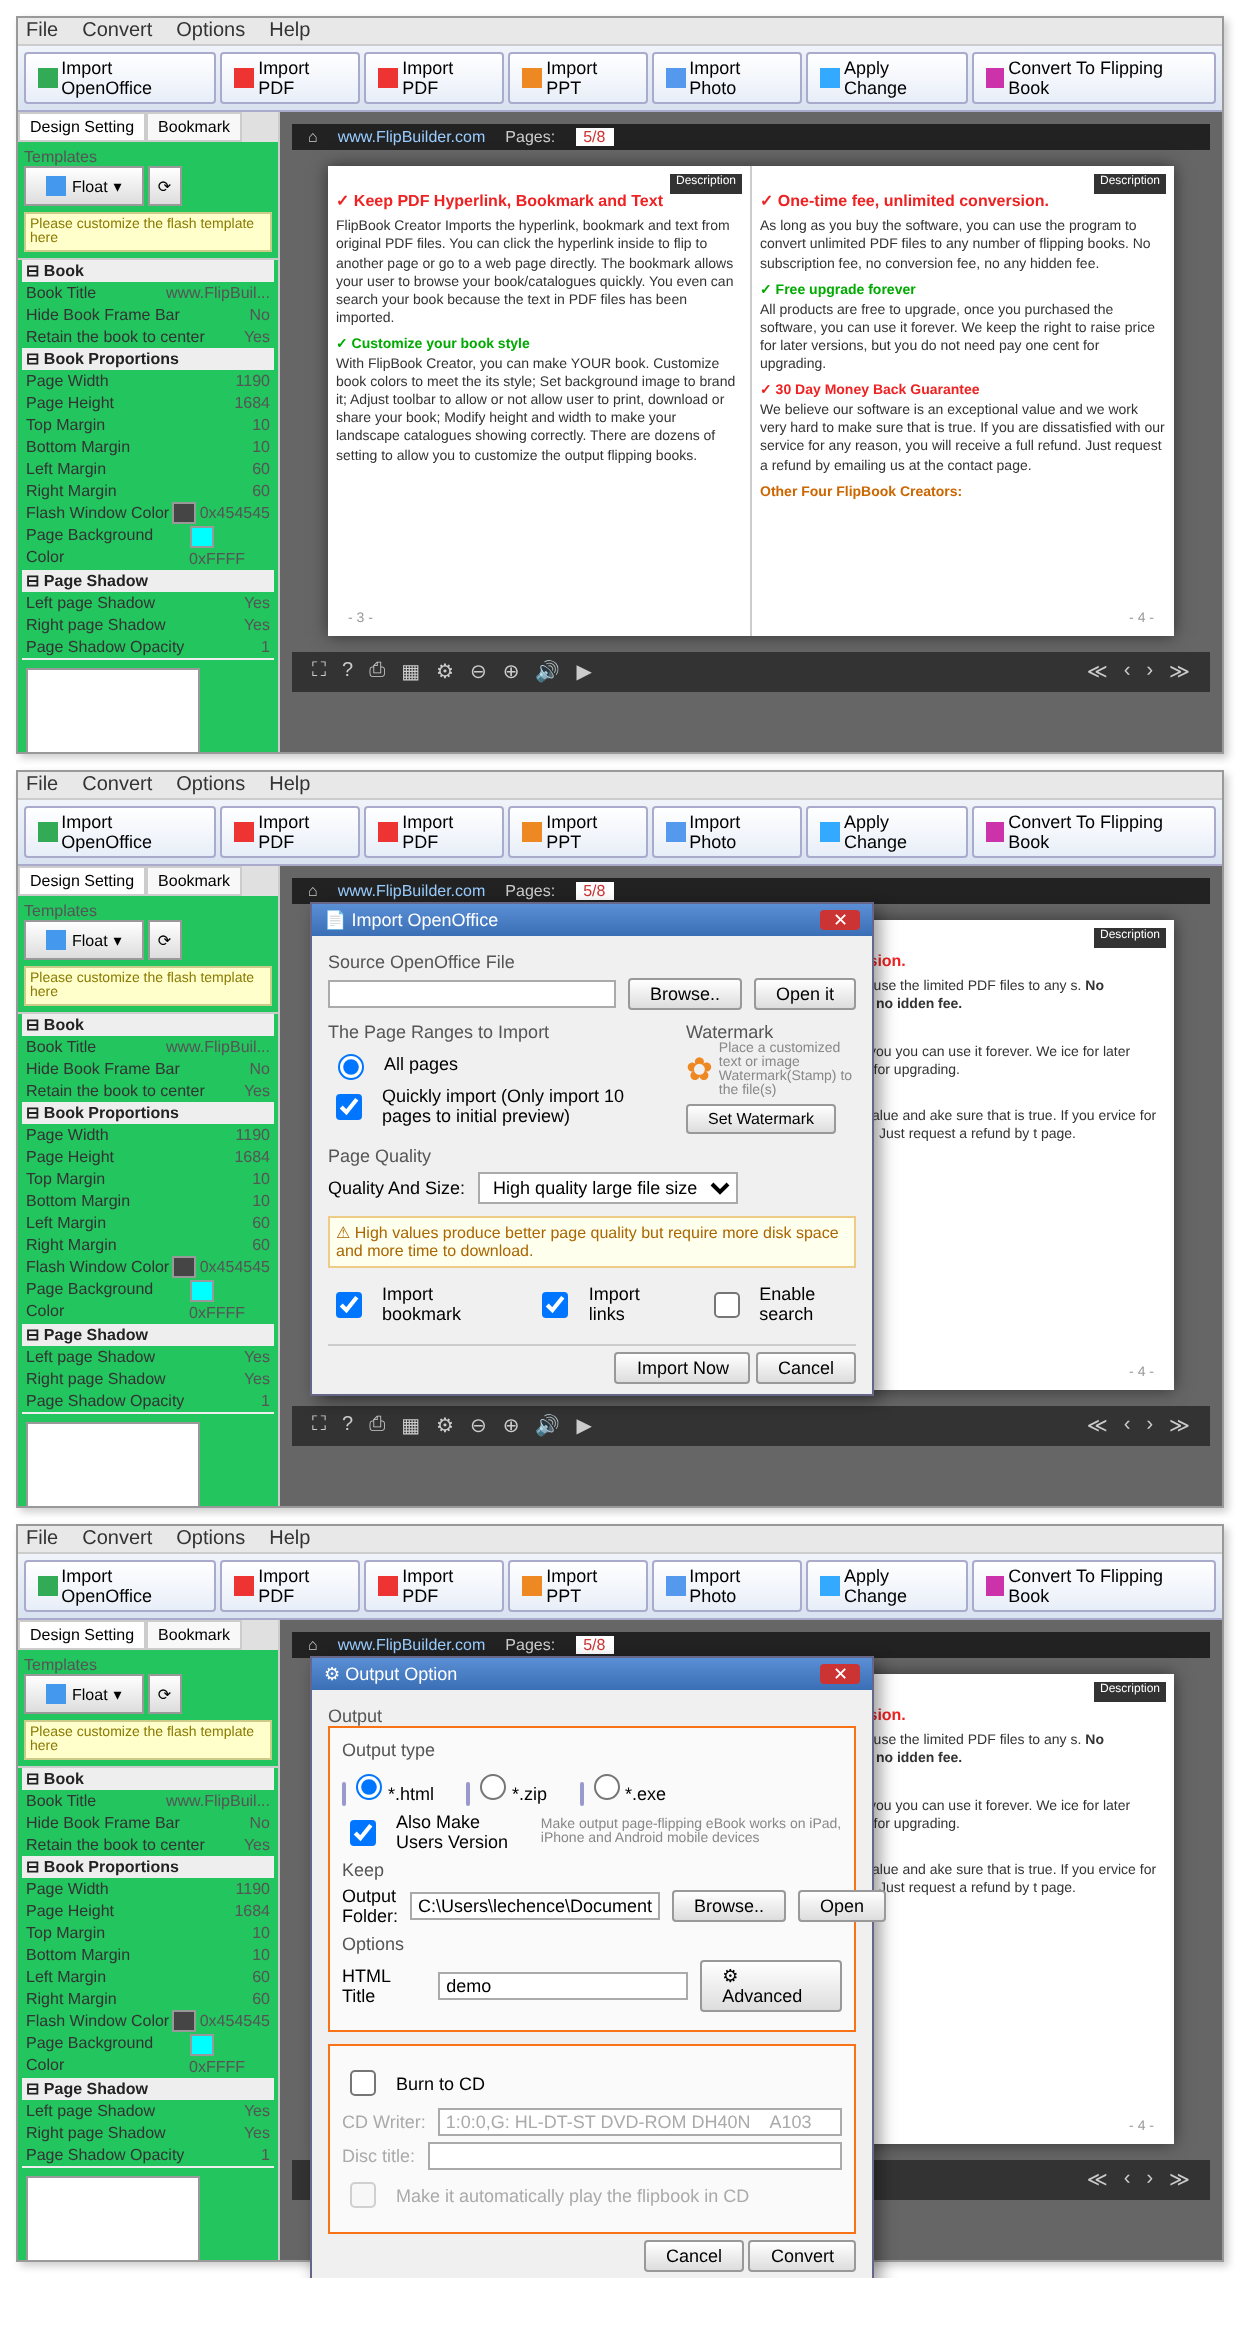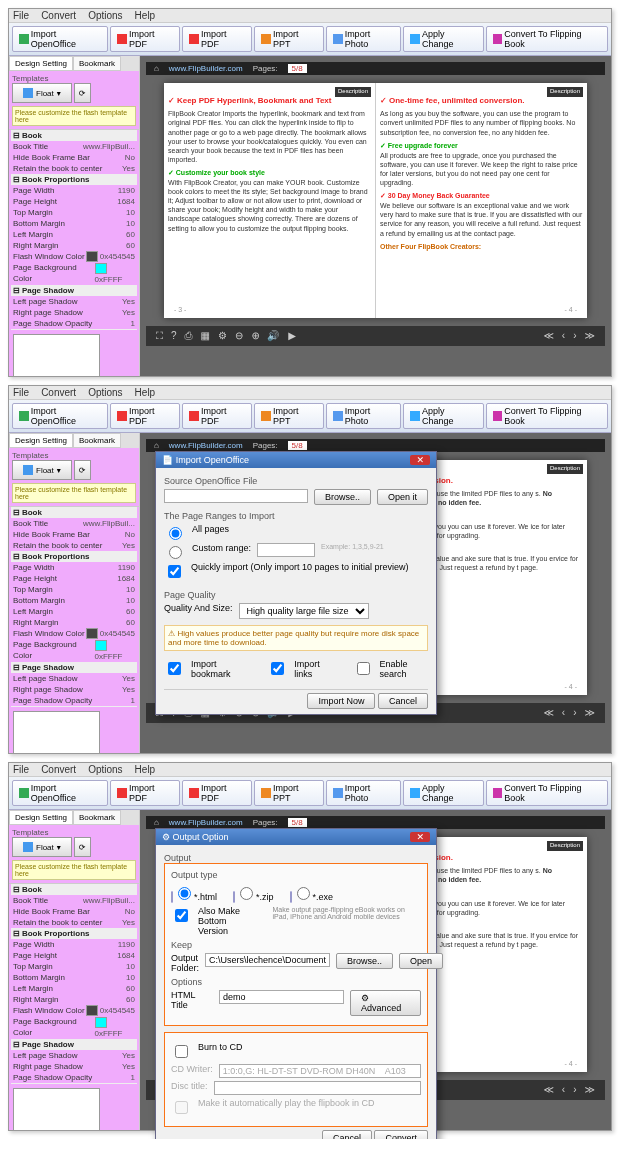--- a/index.html
+++ b/index.html
@@ -3,21 +3,21 @@
 <meta charset="utf-8">
 <style>
 body{margin:0;background:#fff;font-family:Arial,sans-serif;font-size:9px;width:620px}
 .shot{border:1px solid #999;margin:8px;background:#eaeaea;box-shadow:2px 2px 4px rgba(0,0,0,0.2)}
 .menubar{background:#e8e8e8;padding:1px 4px;font-size:10px;border-bottom:1px solid #ccc}
 .menubar span{margin-right:12px;color:#333}
 .toolbar{background:linear-gradient(#f0f4fa,#d8e2f0);padding:3px;border-bottom:1px solid #aac;display:flex;gap:2px}
 .tbtn{background:linear-gradient(#fff,#e8eef8);border:1px solid #aac;border-radius:2px;padding:2px 6px;font-size:9px;display:flex;align-items:center;gap:2px;cursor:pointer}
 .ticon{width:10px;height:10px;display:inline-block}
 .body{display:flex;height:320px}
-.side{width:130px;background:#f0abfc;border-right:1px solid #ccc;overflow:hidden;font-size:8px}
+.side{width:130px;background:#22c55e;border-right:1px solid #ccc;overflow:hidden;font-size:8px}
 .tabs{display:flex;background:#e0e0e0;font-size:8px}
 .tab{padding:2px 5px;border:1px solid #ccc;background:#f8f8f8}
 .tab.a{background:#fff}
 .tmpl{padding:3px;border-bottom:1px solid #ccc}
 .tmplbtn{background:linear-gradient(#fff,#ddd);border:1px solid #999;padding:4px 10px;display:flex;align-items:center;gap:3px}
 .ylink{color:#8a7a00;font-size:7px;padding:2px;border:1px solid #cc8;background:#ffc;margin-top:3px}
 .props{padding:0 2px;overflow-y:auto;height:200px}
 .prow{display:flex;justify-content:space-between;padding:0 2px;line-height:11px}
 .prow .k{color:#333}
 .prow .v{color:#555}
@@ -44,21 +44,21 @@
 .dialog{position:absolute;background:#f0f0f0;border:1px solid #668;box-shadow:3px 3px 8px rgba(0,0,0,0.4);font-size:9px}
 .dtitle{background:linear-gradient(#5a8fd6,#3a6fb6);color:#fff;padding:3px 6px;display:flex;justify-content:space-between;align-items:center}
 .dclose{background:#c33;color:#fff;padding:0 6px;border-radius:2px;cursor:pointer}
 .dbody{padding:8px}
 .dsect{border:1px solid #f97316;padding:6px;margin-bottom:6px;background:#fafafa;position:relative}
 .dsect legend,.dlabel{font-size:9px;color:#555}
 .dinput{border:1px solid #aaa;background:#fff;padding:1px 3px;font-size:9px}
 .dbtn{background:linear-gradient(#fff,#ddd);border:1px solid #999;padding:2px 10px;border-radius:2px;cursor:pointer;font-size:9px}
 .warn{background:#ffe;border:1px solid #ec8;color:#a60;padding:3px;font-size:8px;margin-top:6px}
 .chk{margin-right:4px}
-.drow{display:flex;align-items:flex-start;gap:6px;margin:3px 0}
+.drow{display:flex;align-items:center;gap:6px;margin:3px 0}
 .thumbicon{width:18px;height:18px;background:#eef;border:1px solid #99c;border-radius:2px}
 .desclabel{background:#333;color:#fff;font-size:6px;padding:1px 3px;float:right;margin-top:-6px}
 </style>
 </head>
 <body>
 
 <div class="shot">
   <div class="menubar"><span>File</span><span>Convert</span><span>Options</span><span>Help</span></div>
   <div class="toolbar">
       <div class="tbtn"><span class="ticon" style="background:#3a5"></span>Import OpenOffice</div>
@@ -353,29 +353,31 @@
             </div>
 
           <div style="display:flex;gap:6px;margin-top:6px">
             <div style="flex:1">
               <div class="dlabel">The Page Ranges to Import</div>
               <div class="drow">
                   <input type="radio" checked="" class="chk" style="">
                   <span>All pages</span>
                 </div>
               <div class="drow">
-                  <input type="radio" class="chk" style="">
-                  <span>Custom range:</span>
-                  <input class="dinput" style="width: 50px;">
-                  <span style="color:#aaa;font-size:7px">Example: 1,3,5,9-21</span>
-                </div>
-              <div class="drow">
                   <input type="checkbox" checked="" class="chk" style="">
                   <span>Quickly import (Only import 10 pages to initial preview)</span>
                 </div>
+            </div>
+            <div style="width:85px">
+              <div class="dlabel">Watermark</div>
+              <div style="display:flex;gap:3px;align-items:center">
+                  <span style="color:#e82;font-size:16px">✿</span>
+                  <span style="font-size:7px;color:#888">Place a customized text or image Watermark(Stamp) to the file(s)</span>
+                </div>
+              <span class="dbtn" style="font-size:8px;margin-top:3px;display:inline-block">Set Watermark</span>
             </div>
           </div>
 
           <div class="dlabel" style="margin-top:6px">Page Quality</div>
           <div class="drow">
               <span>Quality And Size:</span>
               <select class="dinput" style="width:130px"><option>High quality large file size</option></select>
             </div>
           <div class="warn">⚠ High values produce better page quality but require more disk space and more time to download.</div>
 
@@ -534,21 +536,21 @@
           </div>
         <div class="dbody">
           <div class="dlabel">Output</div>
           <div class="dsect">
             <div class="dlabel">Output type</div>
             <div class="drow" style="gap:16px;margin:4px 0">
               <span><span class="thumbicon"></span> <input type="radio" checked="" style=""><span>*.html</span></span>
               <span><span class="thumbicon"></span> <input type="radio" style=""><span>*.zip</span></span>
               <span><span class="thumbicon"></span> <input type="radio" style=""><span>*.exe</span></span>
             </div>
-            <div class="drow"><input type="checkbox" checked="" class="chk" style=""><span>Also Make Bottom Version</span>&nbsp;<span style="color:#888;font-size:7px">Make output page-flipping eBook works on iPad, iPhone and Android mobile devices</span></div>
+            <div class="drow"><input type="checkbox" checked="" class="chk" style=""><span>Also Make Users Version</span>&nbsp;<span style="color:#888;font-size:7px">Make output page-flipping eBook works on iPad, iPhone and Android mobile devices</span></div>
             <div class="dlabel" style="margin-top:4px">Keep</div>
             <div class="drow">
                 <span>Output Folder:</span>
                 <input class="dinput" style="flex: 1 1 0%;" value="C:\Users\lechence\Documents">
                 <span class="dbtn">Browse..</span>
                 <span class="dbtn">Open</span>
               </div>
             <div class="dlabel" style="margin-top:4px">Options</div>
             <div class="drow">
                 <span>HTML Title</span>

